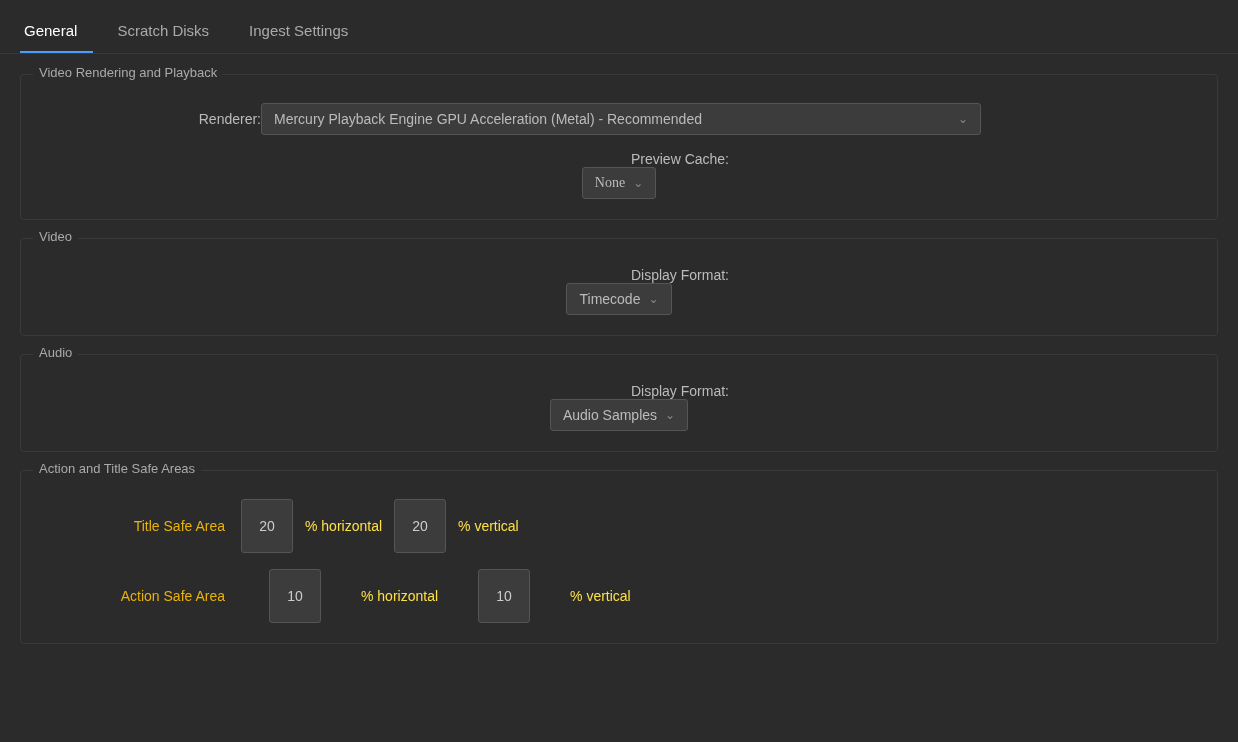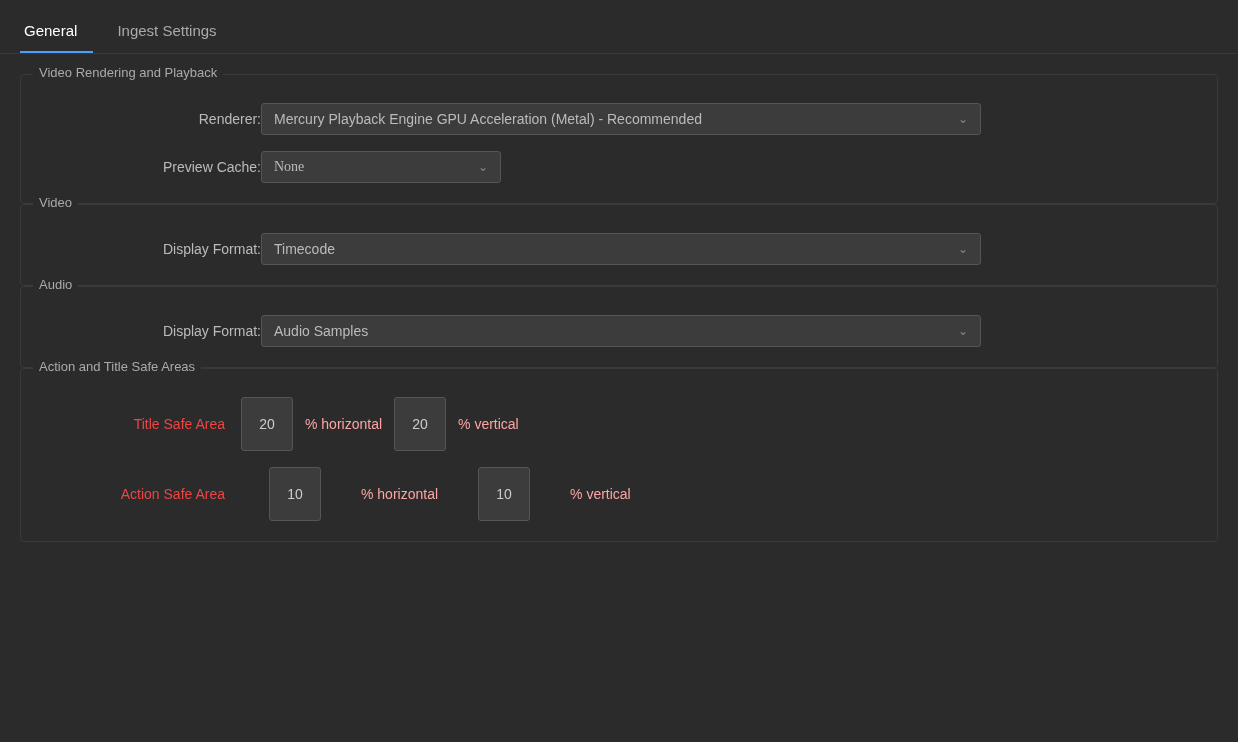--- a/index.html
+++ b/index.html
@@ -41,20 +41,21 @@
     }
 
     .content-area {
       padding: 20px 20px;
       overflow-y: auto;
     }
 
     .section {
       border: 1px solid #3a3a3a;
       border-radius: 4px;
+      margin-bottom: 18px;
       background-color: #2b2b2b;
       position: relative;
     }
 
     .section-label {
       position: absolute;
       top: -10px;
       left: 12px;
       background-color: #2b2b2b;
       padding: 0 6px;
@@ -67,20 +68,21 @@
     }
 
     .form-row {
       display: flex;
       align-items: center;
       margin-bottom: 16px;
     }
 
     .form-row:last-child {
       margin-bottom: 0;
+      flex-direction: column;
     }
 
     .form-label {
       text-align: right;
       width: 220px;
       flex-shrink: 0;
       color: #bbbbbb;
       font-size: 14px;
     }
 
@@ -121,47 +123,48 @@
 
     .safe-area-row:last-child {
       margin-bottom: 0;
       gap: 28px;
     }
 
     .safe-area-label {
       text-align: right;
       width: 200px;
       flex-shrink: 0;
-      color: #ef4444;
+      color: #eab308;
       font-size: 14px;
       padding-right: 16px;
     }
 
     .number-input {
       background-color: #3c3c3c;
       border: 1px solid #555555;
       border-radius: 3px;
       padding: 18px 10px;
       color: #cccccc;
       font-size: 14px;
       width: 52px;
       text-align: center;
     }
 
     .unit-label {
-      color: #fca5a5;
+      color: #fde047;
       font-size: 14px;
       margin: 0 12px;
     }
   </style>
 </head>
 <body>
 
 <div class="tabs-bar">
   <div class="tab active">General</div>
+  <div class="tab">Scratch Disks</div>
   <div class="tab">Ingest Settings</div>
 </div>
 
 <div class="content-area">
 
   <div class="section">
     <span class="section-label">Video Rendering and Playback</span>
     <div class="section-body">
       <div class="form-row">
         <div class="form-label">Renderer:</div>

